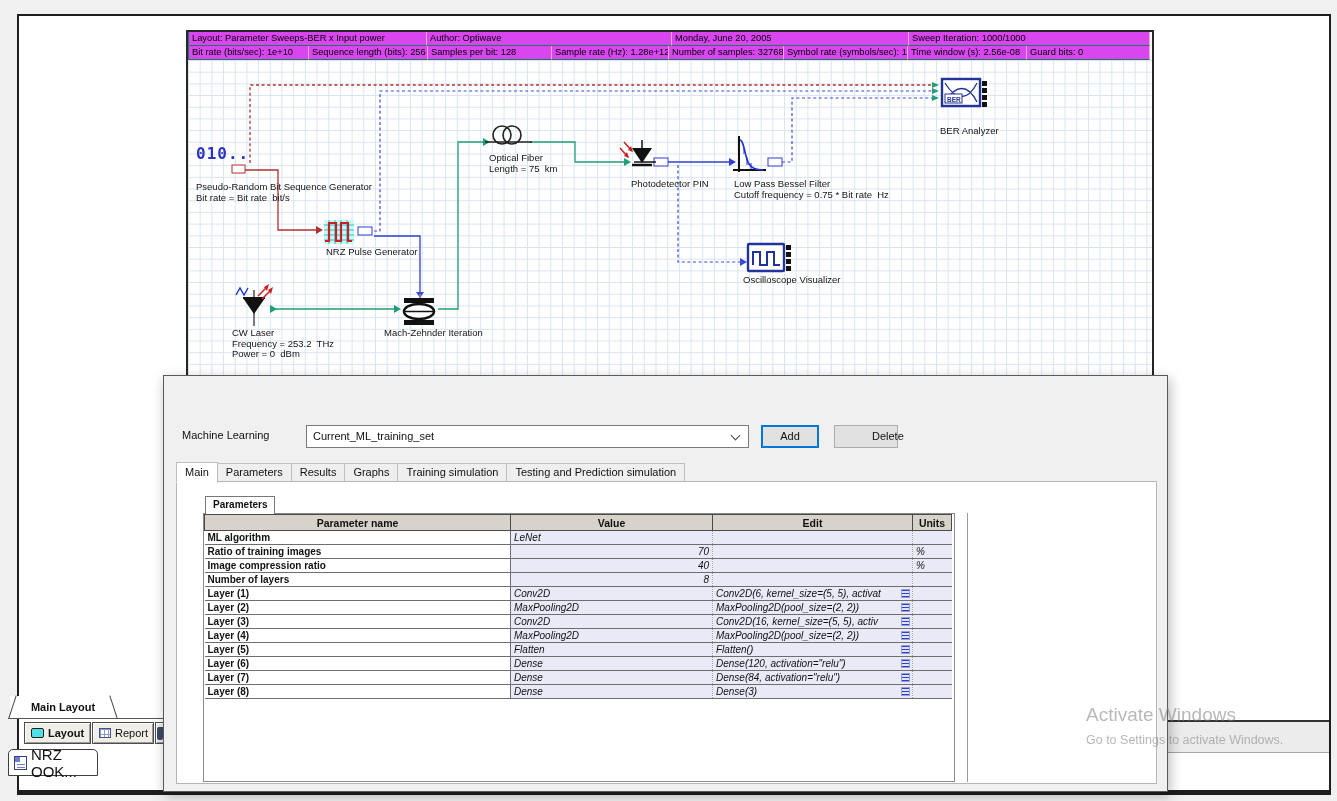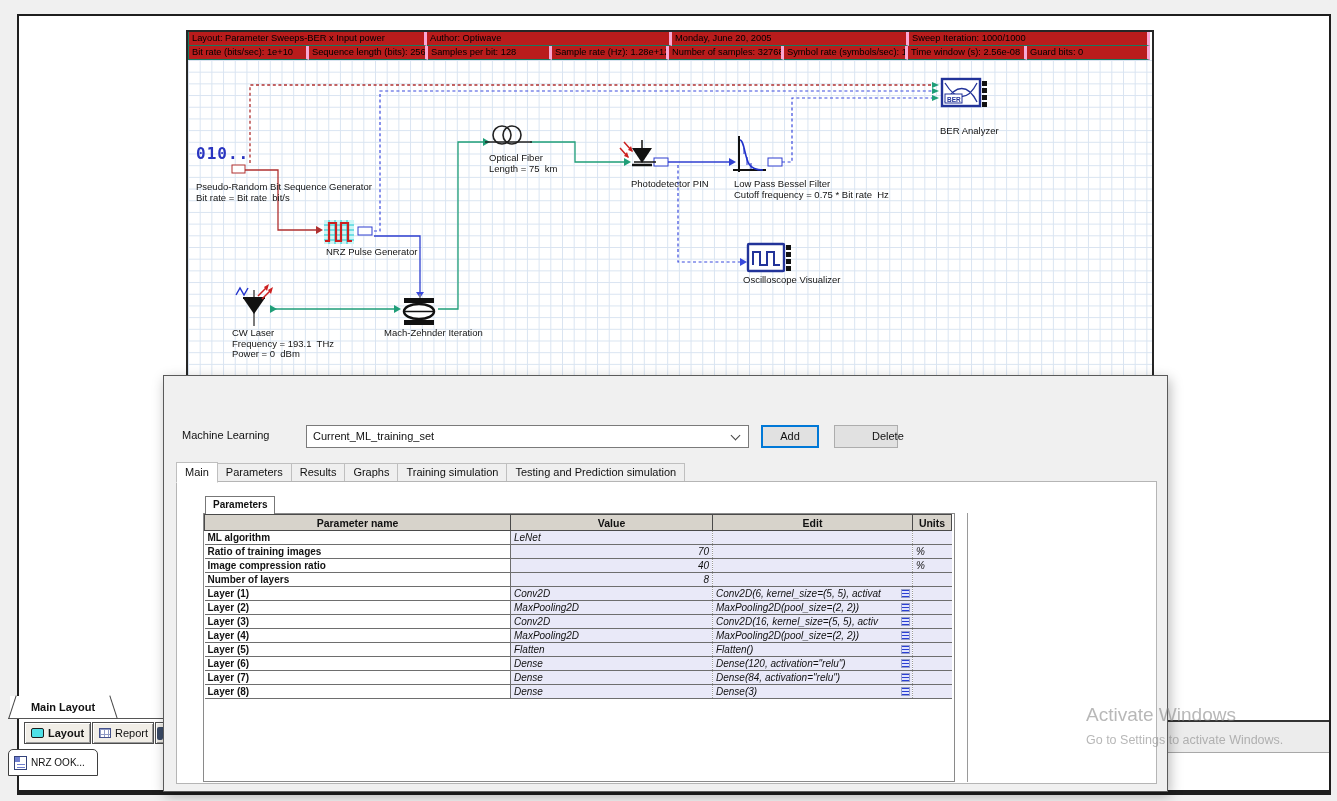--- a/index.html
+++ b/index.html
@@ -10,21 +10,21 @@
   
   .main-window{position:absolute;left:17px;top:14px;width:1314px;height:781px;
                background:#ffffff;border:2px solid #1e1e1e;border-bottom-width:5px;}
 
   
   .canvas-win{position:absolute;left:186px;top:30px;width:968px;height:663px;
               background:#fff;border:2px solid #262626;z-index:2;}
   .hdr-row{position:absolute;left:0;display:flex;height:14px;z-index:3;}
   #hdr-row1{top:0;}
   #hdr-row2{top:14px;}
-  .hcell{height:14px;background:#b91c1c;border-right:3px solid #f9a8d4;border-bottom:1px solid #177a5f;
+  .hcell{height:14px;background:#d946ef;border-right:1px solid #f9a8d4;border-bottom:1px solid #177a5f;
          font-size:9.3px;line-height:13px;padding-left:3px;white-space:nowrap;overflow:hidden;color:#000;}
   .hcell:first-child{border-left:1px solid #177a5f;}
   .grid-area{position:absolute;left:0;top:28px;right:0;bottom:0;background:
       linear-gradient(to right,#d9e4f1 1px,transparent 1px),
       linear-gradient(to bottom,#d9e4f1 1px,transparent 1px);
       background-size:11.7px 11.7px;}
   svg.wires{position:absolute;left:0;top:0;width:964px;height:659px;z-index:4;}
   .wr{stroke:#b03030;stroke-width:1.3;fill:none;}
   .wb{stroke:#2f3fd0;stroke-width:1.3;fill:none;}
   .wbd{stroke:#3a4ade;stroke-width:1.2;fill:none;stroke-dasharray:3 2.6;}
@@ -44,21 +44,21 @@
   .vbtn{position:absolute;top:722px;height:22px;background:#f1eee7;border:1px solid #4d4d4d;
         box-shadow:inset 1px 1px 0 #ffffff, inset -1px -1px 0 #9b9b9b;
         font-size:11px;display:flex;align-items:center;gap:4px;padding:0 6px;z-index:3;white-space:nowrap;}
   .ic-layout{width:13px;height:10px;background:#4ee0e6;border:1px solid #1d1d1d;border-radius:2px;flex:0 0 auto;}
   .ic-report{width:12px;height:10px;background:#fff;border:1px solid #44518a;flex:0 0 auto;
              background-image:linear-gradient(to right,#8f9ac4 1px,transparent 1px),
                               linear-gradient(to bottom,#8f9ac4 1px,transparent 1px);
              background-size:4px 5px;}
   .ic-frag{width:7px;height:13px;background:#3a4a66;border-radius:2px 0 2px 2px;}
   .nrz-tab{position:absolute;left:8px;top:749px;width:90px;height:27px;background:#fff;border:1px solid #3f3f3f;
-           border-radius:5px 5px 0 0;display:flex;align-items:center;gap:4px;padding:0 5px;font-size:10px;z-index:3;}
+           border-radius:5px 5px 0 0;display:flex;align-items:center;gap:4px;padding:0 5px;font-size:15px;z-index:3;}
   .ic-doc{position:relative;width:13px;height:14px;background:#fff;border:1px solid #33427a;flex:0 0 auto;}
   .ic-doc:before{content:"";position:absolute;left:0;top:0;width:5px;height:5px;background:#6f7fd0;}
   .ic-doc:after{content:"";position:absolute;left:2px;top:7px;width:8px;height:1px;background:#6f7fd0;
                 box-shadow:0 3px 0 #6f7fd0;}
 
   
   .r-line1{position:absolute;left:1168px;top:720px;width:161px;height:2px;background:#333;z-index:3;}
   .r-band {position:absolute;left:1168px;top:722px;width:161px;height:30px;background:#ececec;z-index:3;}
   .r-line2{position:absolute;left:1168px;top:752px;width:161px;height:1px;background:#a8a8a8;z-index:3;}
 
@@ -226,21 +226,21 @@
         <rect x="794" y="49" width="5" height="5" fill="#111"></rect>
         <rect x="794" y="56" width="5" height="5" fill="#111"></rect>
         <rect x="794" y="63" width="5" height="5" fill="#111"></rect>
         <rect x="794" y="70" width="5" height="5" fill="#111"></rect>
       </g>
     </svg>
 
     <div class="prbs-digits">010..</div>
     <div class="comp-label" style="left:8px;top:150px;"><span>Pseudo-Random Bit Sequence Generator</span><br><span>Bit rate = Bit rate  bit/s</span></div>
     <div class="comp-label" style="left:138px;top:215px;"><span>NRZ Pulse Generator</span></div>
-    <div class="comp-label" style="left:44px;top:296px;"><span>CW Laser</span><br><span>Frequency = 193.1  THz</span><br><span>Power = 0  dBm</span></div>
+    <div class="comp-label" style="left:44px;top:296px;"><span>CW Laser</span><br><span>Frequency = 253.2  THz</span><br><span>Power = 0  dBm</span></div>
     <div class="comp-label" style="left:196px;top:296px;"><span>Mach-Zehnder Iteration</span></div>
     <div class="comp-label" style="left:301px;top:121px;"><span>Optical Fiber</span><br><span>Length = 75  km</span></div>
     <div class="comp-label" style="left:443px;top:147px;"><span>Photodetector PIN</span></div>
     <div class="comp-label" style="left:546px;top:147px;"><span>Low Pass Bessel Filter</span><br><span>Cutoff frequency = 0.75 * Bit rate  Hz</span></div>
     <div class="comp-label" style="left:555px;top:243px;"><span>Oscilloscope Visualizer</span></div>
     <div class="comp-label" style="left:752px;top:94px;"><span>BER Analyzer</span></div>
   </div>
 
   <div class="tab-baseline"></div>
   <div class="main-layout-tab">

